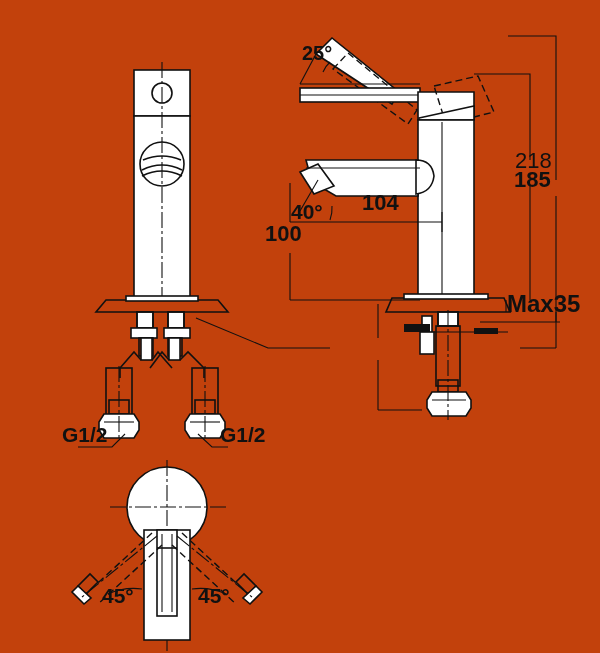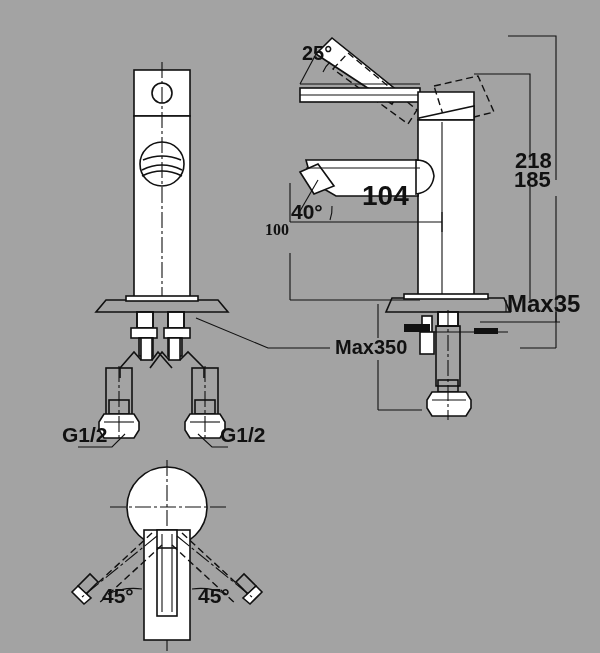--- a/index.html
+++ b/index.html
@@ -7,21 +7,21 @@
     padding: 0;
     background: #ffffff;
   }
   body {
     font-family: "Liberation Sans", sans-serif;
   }
   #drawing-root {
     position: relative;
     width: 600px;
     height: 653px;
-    background: #a3a3a3;
+    background: #c2410c;
     overflow: hidden;
   }
   #drawing-svg {
     position: absolute;
     left: 0;
     top: 0;
     width: 600px;
     height: 653px;
   }
   .ln {
@@ -228,31 +228,30 @@
     </g>
 
   </svg>
 
   <div style="position:absolute;left:0;top:0;width:600px;height:653px;pointer-events:none;">
 
     <span style="position:absolute;left:302px;top:42px;font-size:20px;font-weight:bold;color:#111;font-family:'Liberation Sans',sans-serif;">25°</span>
 
     <span style="position:absolute;left:291px;top:200px;font-size:21px;font-weight:bold;color:#111;font-family:'Liberation Sans',sans-serif;">40°</span>
 
-    <span style="position:absolute;left:265px;top:221px;font-size:16px;font-weight:bold;color:#111;font-family:Liberation Serif, serif;">100</span>
-
-    <span style="position:absolute;left:362px;top:180px;font-size:28px;font-weight:bold;color:#111;font-family:'Liberation Sans',sans-serif;">104</span>
-
-    <span style="position:absolute;left:515px;top:148px;font-size:22px;font-weight:bold;color:#111;font-family:'Liberation Sans',sans-serif;">218</span>
+    <span style="position:absolute;left:265px;top:221px;font-size:22px;font-weight:bold;color:#111;font-family:Liberation Sans, sans-serif;">100</span>
+
+    <span style="position:absolute;left:362px;top:190px;font-size:22px;font-weight:bold;color:#111;font-family:'Liberation Sans',sans-serif;">104</span>
+
+    <span style="position:absolute;left:515px;top:148px;font-size:22px;font-weight:normal;color:#111;font-family:'Liberation Sans',sans-serif;">218</span>
 
     <span style="position:absolute;left:497px;top:167px;font-size:22px;font-weight:bold;color:#111;font-family:'Liberation Sans',sans-serif;margin-left:17px;">185</span>
 
     <span style="position:absolute;left:507px;top:290px;font-size:24px;font-weight:bold;color:#111;font-family:'Liberation Sans',sans-serif;">Max35</span>
 
-    <span style="position:absolute;left:335px;top:336px;font-size:20px;font-weight:bold;color:#111;font-family:'Liberation Sans',sans-serif;">Max350</span>
 
     <span style="position:absolute;left:62px;top:423px;font-size:21px;font-weight:bold;color:#111;font-family:'Liberation Sans',sans-serif;">G1/2</span>
 
     <span style="position:absolute;left:220px;top:423px;font-size:21px;font-weight:bold;color:#111;font-family:'Liberation Sans',sans-serif;">G1/2</span>
 
     <span style="position:absolute;left:102px;top:584px;font-size:21px;font-weight:bold;color:#111;font-family:'Liberation Sans',sans-serif;">45°</span>
 
     <span style="position:absolute;left:198px;top:584px;font-size:21px;font-weight:bold;color:#111;font-family:'Liberation Sans',sans-serif;">45°</span>
 
   </div>

